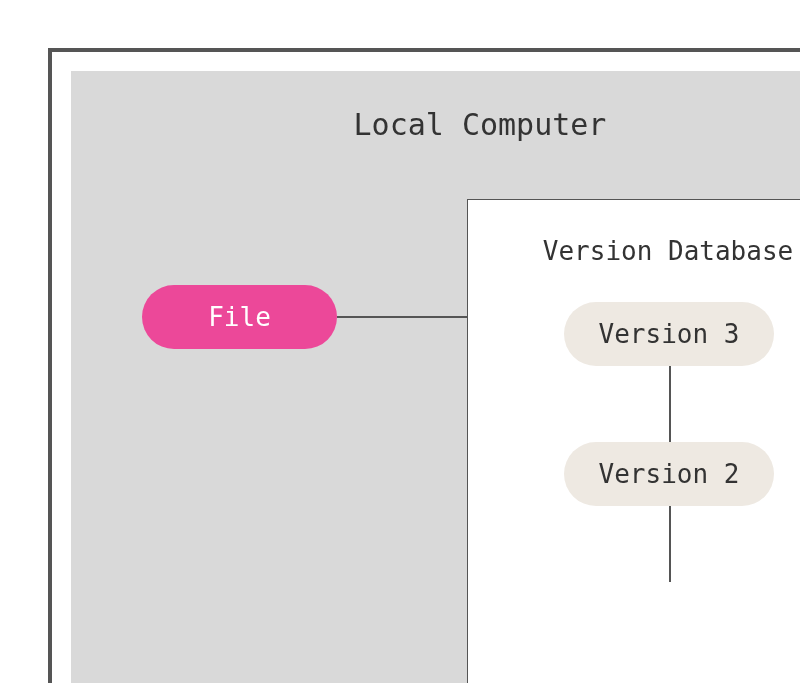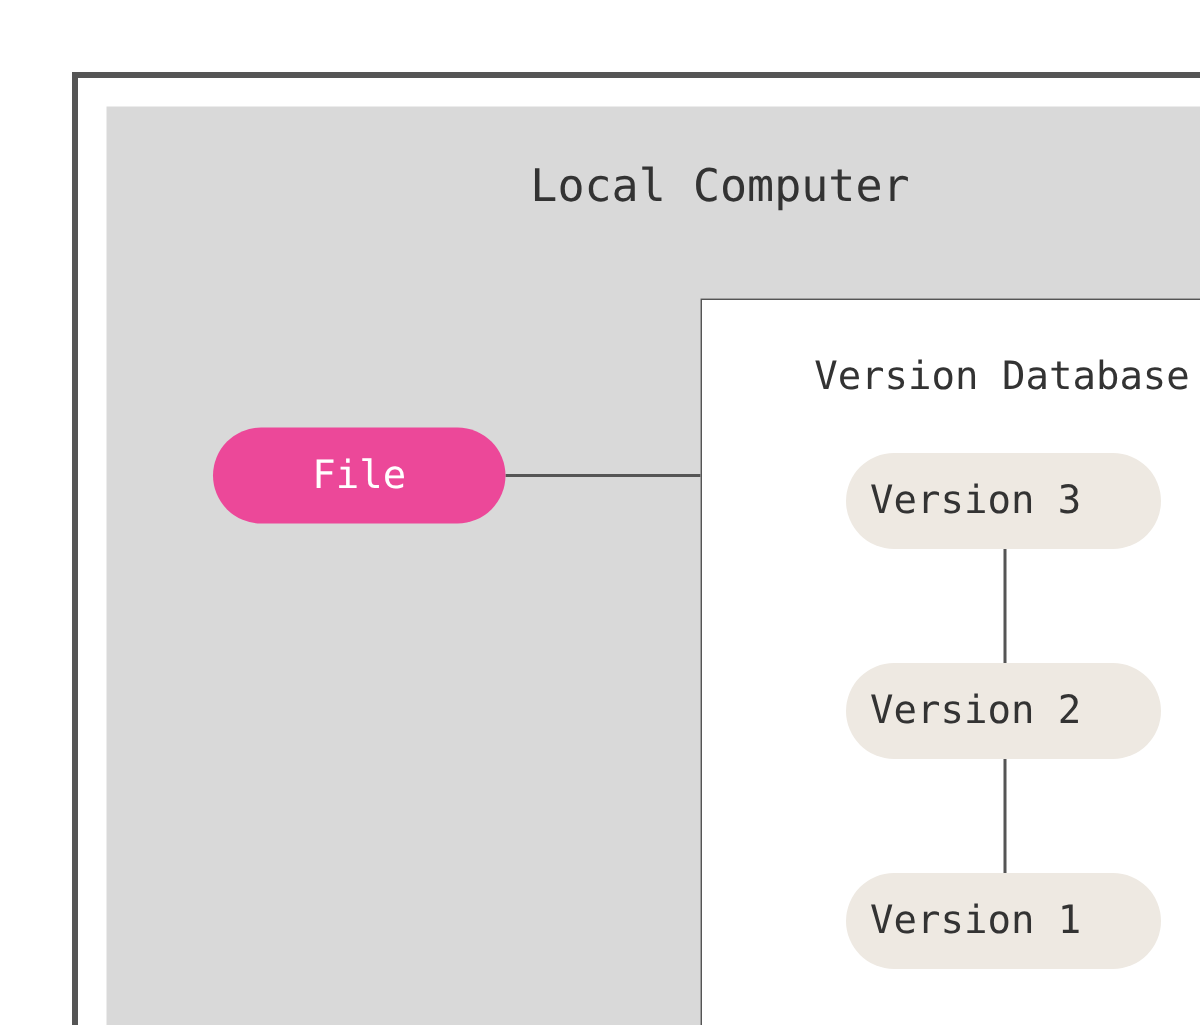--- a/index.html
+++ b/index.html
@@ -76,20 +76,21 @@
     }
     .version-pill {
       position: absolute;
       left: 80px;
       width: 210px;
       height: 64px;
       background: #eee9e2;
       border-radius: 32px;
       display: flex;
       align-items: center;
+      justify-content: center;
       font-size: 26px;
       color: #333;
     }
     .v3 { top: 86px; }
     .v2 { top: 226px; }
     .v1 { top: 366px; }
     .connector-vert {
       position: absolute;
       left: 185px;
       width: 2px;
@@ -130,19 +131,16 @@
       </div>
 
       <div class="connector-vert vc1"></div>
 
       <div class="version-pill v2">
         <span>Version 2</span>
       </div>
 
       <div class="connector-vert vc2"></div>
 
-      <div class="version-pill v1">
-        <span>Version 1</span>
-      </div>
     </div>
 
   </div>
 </div>
 
 </body></html>

